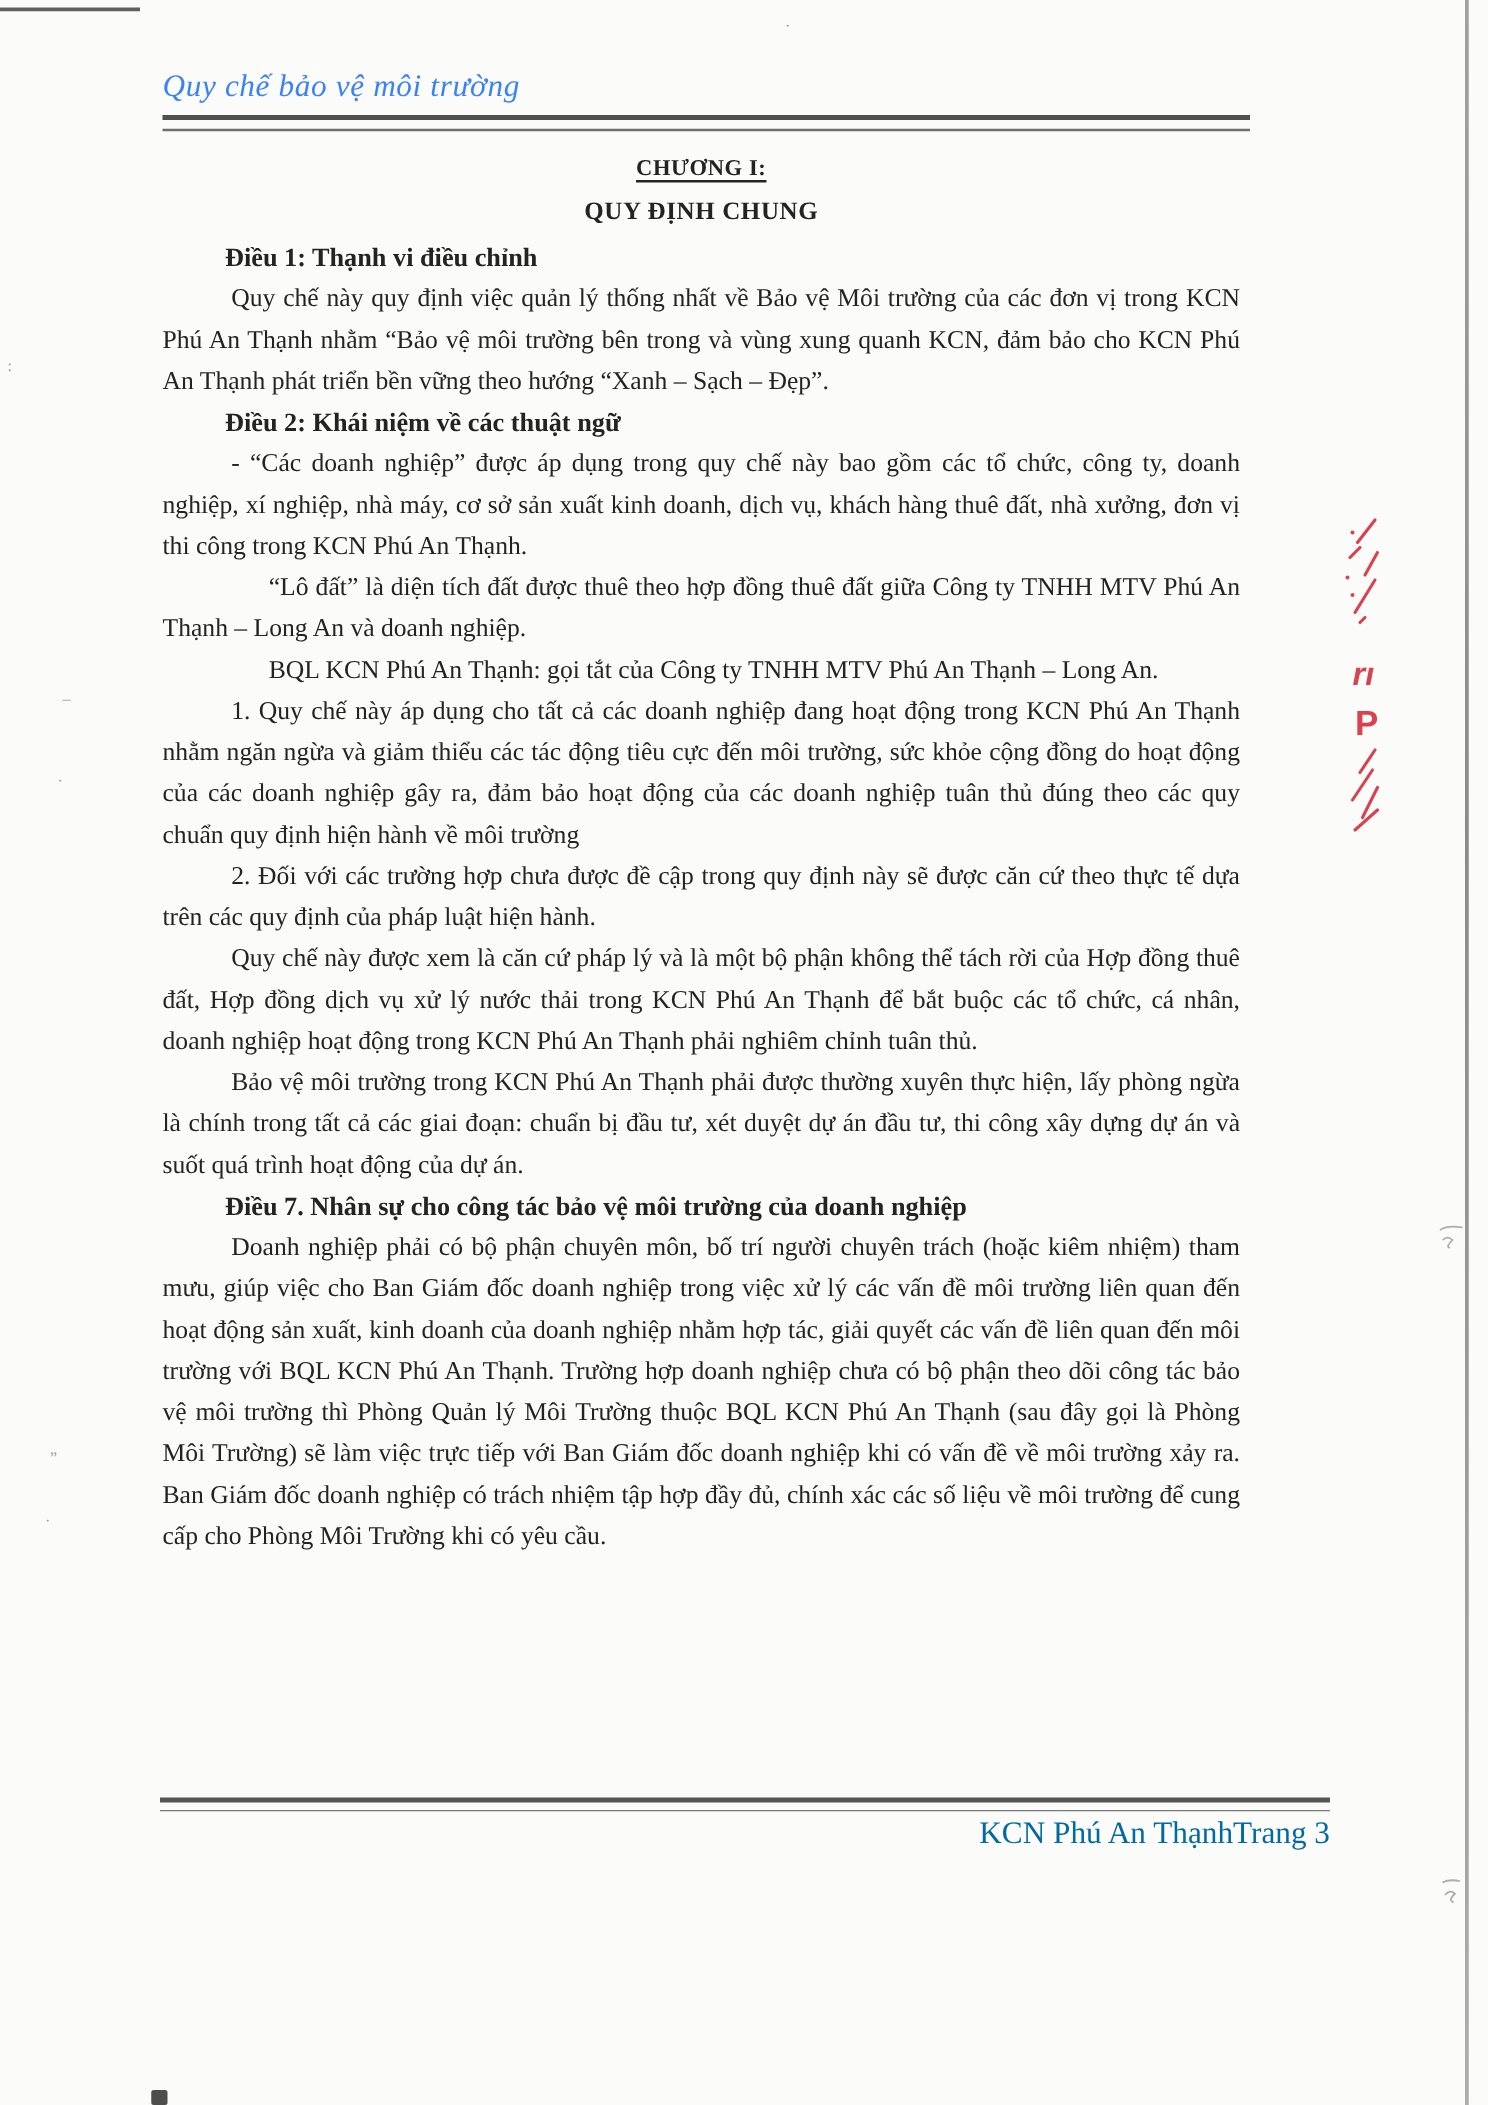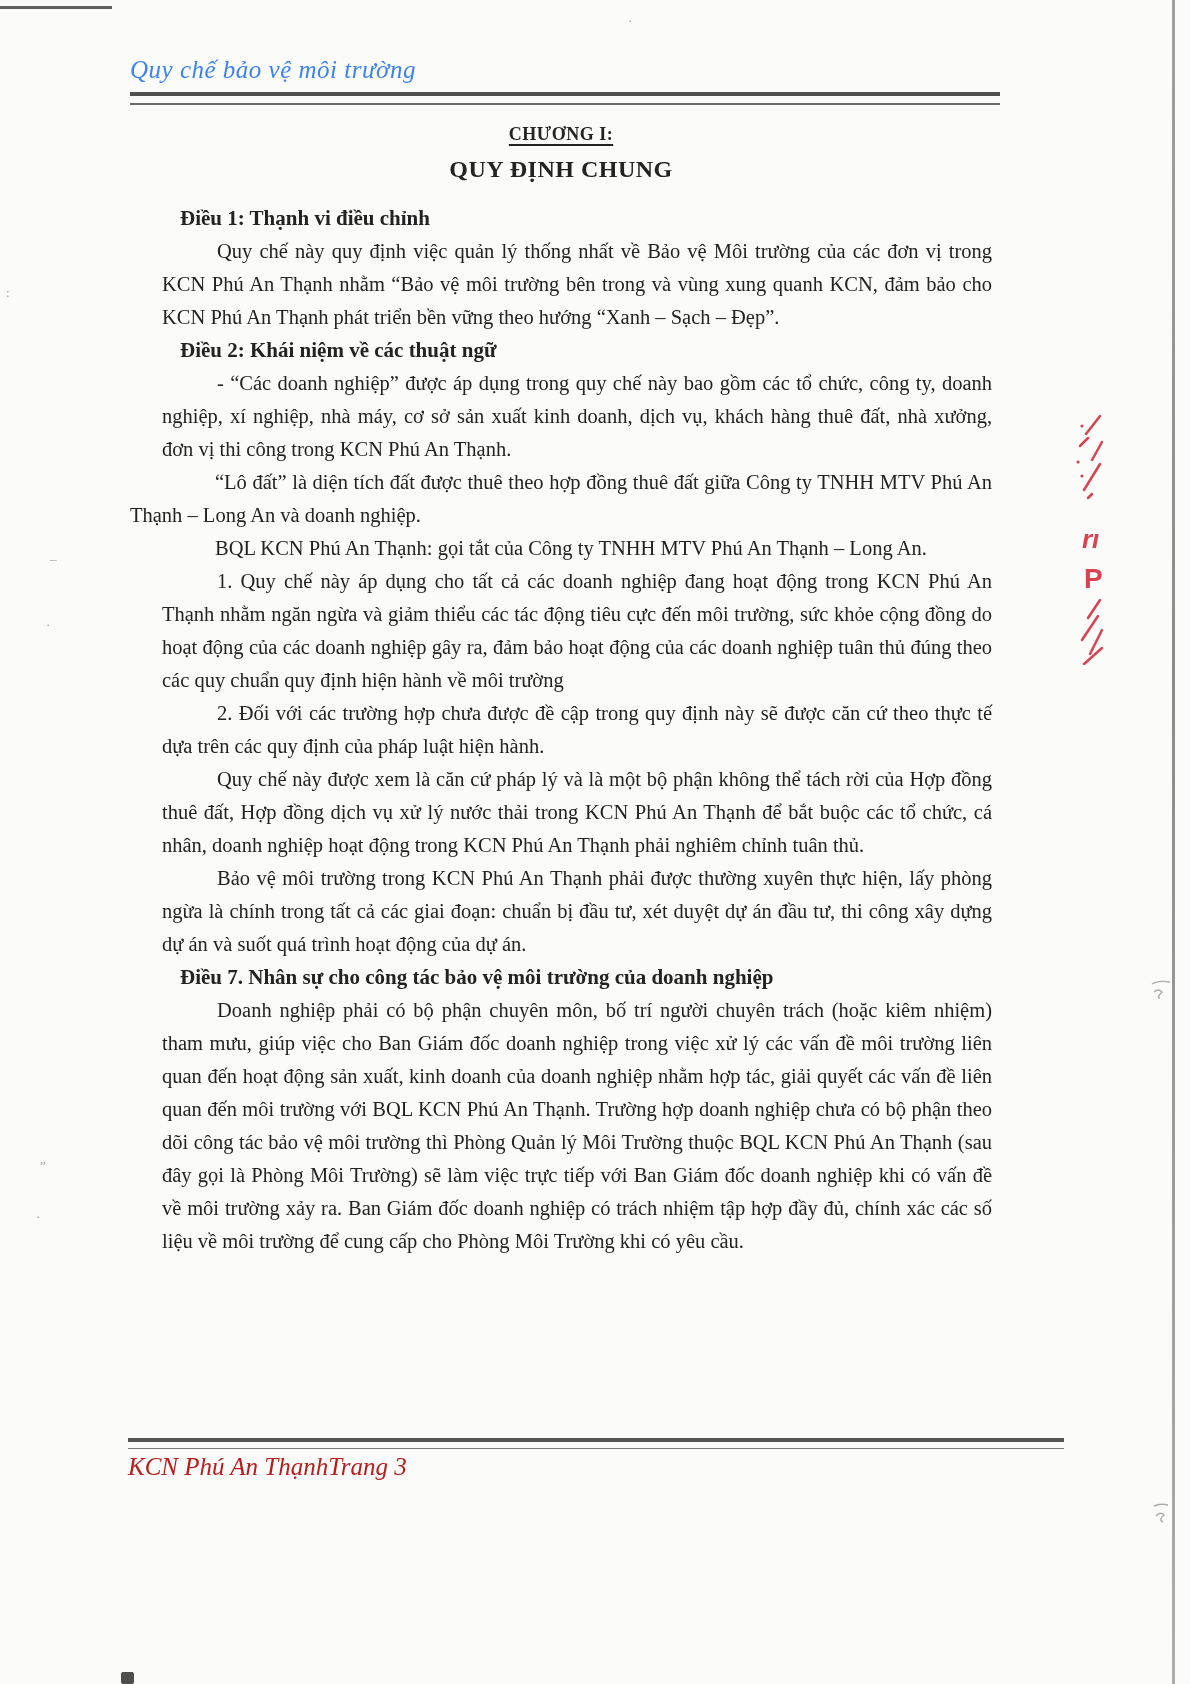--- a/index.html
+++ b/index.html
@@ -38,41 +38,41 @@
   .content{
     position:absolute;left:130px;top:118px;width:862px;
     font-size:20.5px;line-height:33px;text-align:justify;
   }
   .chap-title{
     text-align:center;font-weight:bold;font-size:18px;letter-spacing:.5px;
     margin:0 0 2px 0;
   }
   .chap-title .u{text-decoration:underline;text-underline-offset:4px;text-decoration-thickness:2px;}
   .chap-sub{
-    text-align:center;font-weight:bold;font-size:24px;letter-spacing:.5px;
-    margin:0 0 16px 0;
+    text-align:center;font-weight:bold;font-size:20px;letter-spacing:.5px;
+    margin:0 0 4px 0;
   }
   p{margin:0;}
   .art-heading{
     font-weight:bold;text-indent:50px;font-size:21px;
   }
-  .para{text-indent:55px;margin-left:32px;}
+  .para{text-indent:55px;}
   .para-deep{text-indent:85px;}
   
   .doc-footer{
     position:absolute;left:128px;top:1438px;width:936px;
   }
   .doc-footer .rule{
     height:6px;
     border-top:4px solid #555555;
     border-bottom:1px solid #7a7a7a;
   }
   .doc-footer .row{
-    display:flex;justify-content:flex-start;align-items:flex-start;
-    font-style:italic;font-size:25px;color:#b91c1c;margin-top:4px;
+    display:flex;justify-content:flex-end;align-items:flex-start;
+    font-size:25px;color:#0369a1;margin-top:4px;
   }
   
   .stamp-edge{position:absolute;left:1058px;top:402px;width:46px;height:270px;}
   .gray-squiggle{position:absolute;width:26px;height:22px;}
 </style>
 </head>
 <body>
 
 <div class="edge-right"></div>
 <div class="edge-topleft"></div>

